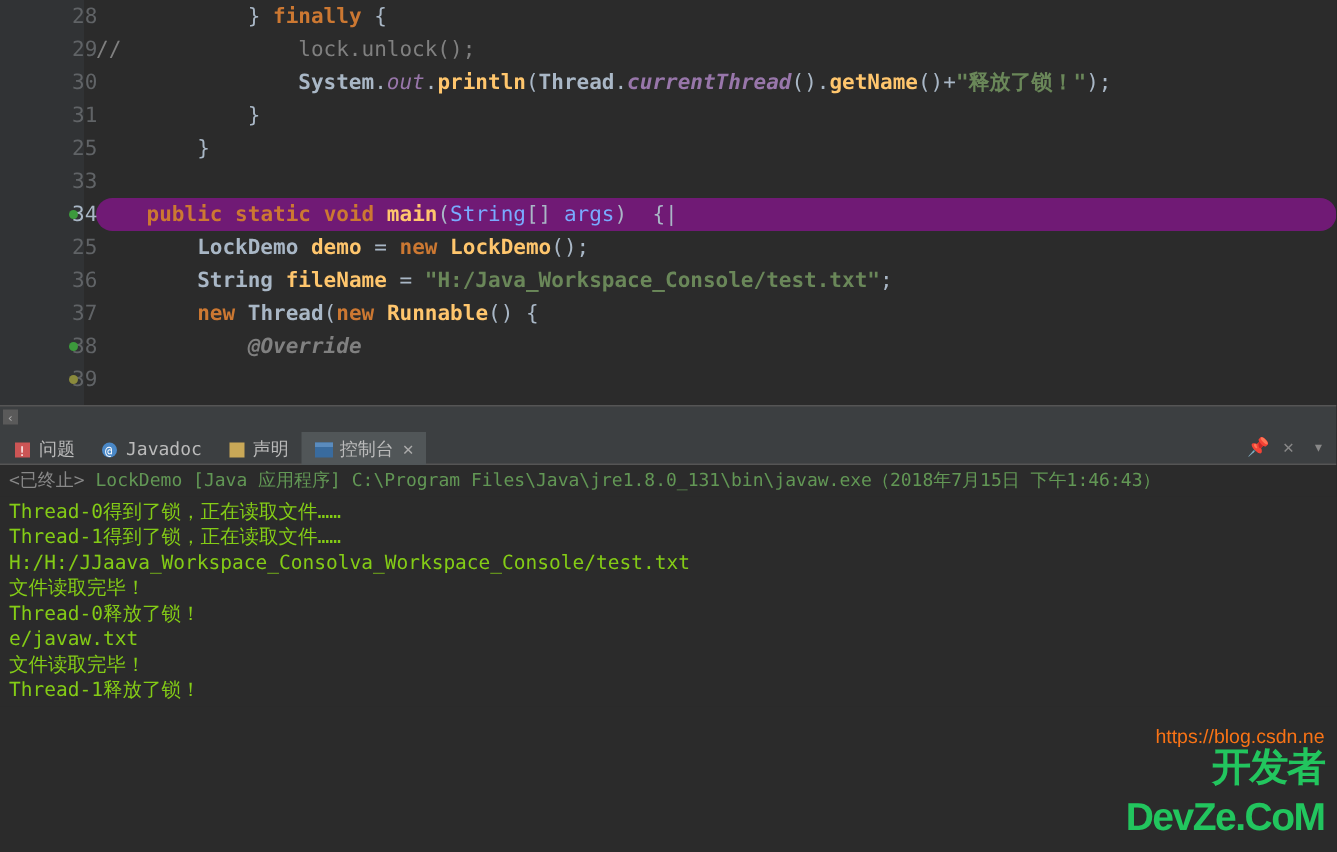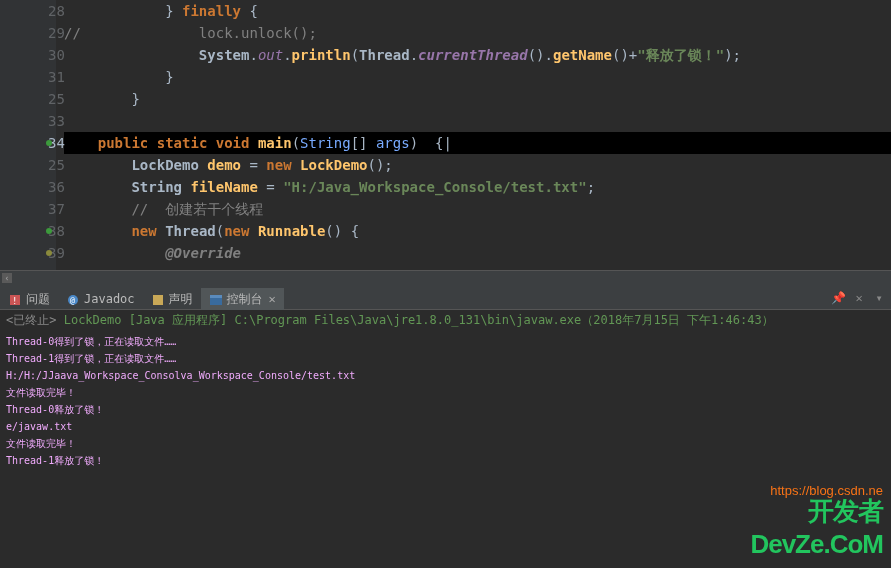--- a/index.html
+++ b/index.html
@@ -50,21 +50,22 @@
     flex: 1;
     padding-left: 8px;
     overflow: hidden;
   }
   .code-line {
     height: 22px;
     line-height: 22px;
     white-space: pre;
   }
   .code-line.hl {
-    background: #000000;
+    background: #701a75;
+    border-radius: 11px;
   }
   .kw { color: #cc7832; font-weight: bold; }
   .cls { color: #a9b7c6; font-weight: bold; }
   .mth { color: #ffc66d; font-weight: bold; }
   .sfield { color: #9876aa; font-style: italic; }
   .imeth { color: #9876aa; font-style: italic; font-weight: bold;}
   .param { color: #79abff; }
   .str { color: #6a8759; font-weight: bold;}
   .cmt { color: #808080; }
   .ann { color: #808080; font-style: italic; font-weight: bold;}
@@ -137,24 +138,24 @@
   }
   .run-header {
     font-size: 12px;
     color: #629755;
     padding: 2px 6px;
     background: #2b2b2b;
   }
   .run-header .term { color: #888; }
   .console {
     padding: 2px 6px;
-    font-size: 10px;
+    font-size: 13px;
     line-height: 17px;
     font-family: "SimSun", "Consolas", monospace;
-    color: #f0abfc;
+    color: #84cc16;
   }
   .console div { white-space: pre; }
   .watermark {
     position: absolute;
     right: 8px;
     bottom: 8px;
     text-align: right;
     
   }
   .wm-url { color: #f97316; font-size: 13px; font-family: sans-serif; margin-bottom:-4px;}
@@ -181,21 +182,20 @@
   <div class="code-lines" id="codelines">
       <div class="code-line"><span>            } </span><span class="kw">finally</span><span> {</span></div>
       <div class="code-line"><span class="cmt">//              lock.unlock();</span></div>
       <div class="code-line"><span>                </span><span class="cls">System</span><span>.</span><span class="sfield">out</span><span>.</span><span class="mth">println</span><span>(</span><span class="cls">Thread</span><span>.</span><span class="imeth">currentThread</span><span>().</span><span class="mth">getName</span><span>()+</span><span class="str">"释放了锁！"</span><span>);</span></div>
       <div class="code-line"><span>            }</span></div>
       <div class="code-line"><span>        }</span></div>
       <div class="code-line"><span> </span></div>
       <div class="code-line hl"><span>    </span><span class="kw">public</span><span> </span><span class="kw">static</span><span> </span><span class="kw">void</span><span> </span><span class="decl">main</span><span>(</span><span class="param">String</span><span>[] </span><span class="param">args</span><span>)  {</span><span>|</span></div>
       <div class="code-line"><span>        </span><span class="cls">LockDemo</span><span> </span><span class="decl">demo</span><span> = </span><span class="kw">new</span><span> </span><span class="mth">LockDemo</span><span>();</span></div>
       <div class="code-line"><span>        </span><span class="cls">String</span><span> </span><span class="decl">fileName</span><span> = </span><span class="str">"H:/Java_Workspace_Console/test.txt"</span><span>;</span></div>
-      <div class="code-line"><span>        </span><span class="cmt">//  创建若干个线程</span></div>
       <div class="code-line"><span>        </span><span class="kw">new</span><span> </span><span class="cls">Thread</span><span>(</span><span class="kw">new</span><span> </span><span class="mth">Runnable</span><span>() {</span></div>
       <div class="code-line"><span>            </span><span class="ann">@Override</span></div>
     </div>
 </div>
 <div class="hscroll">
   <div class="thumb-left">‹</div>
 </div>
 
 <div class="splitter"></div>
 

